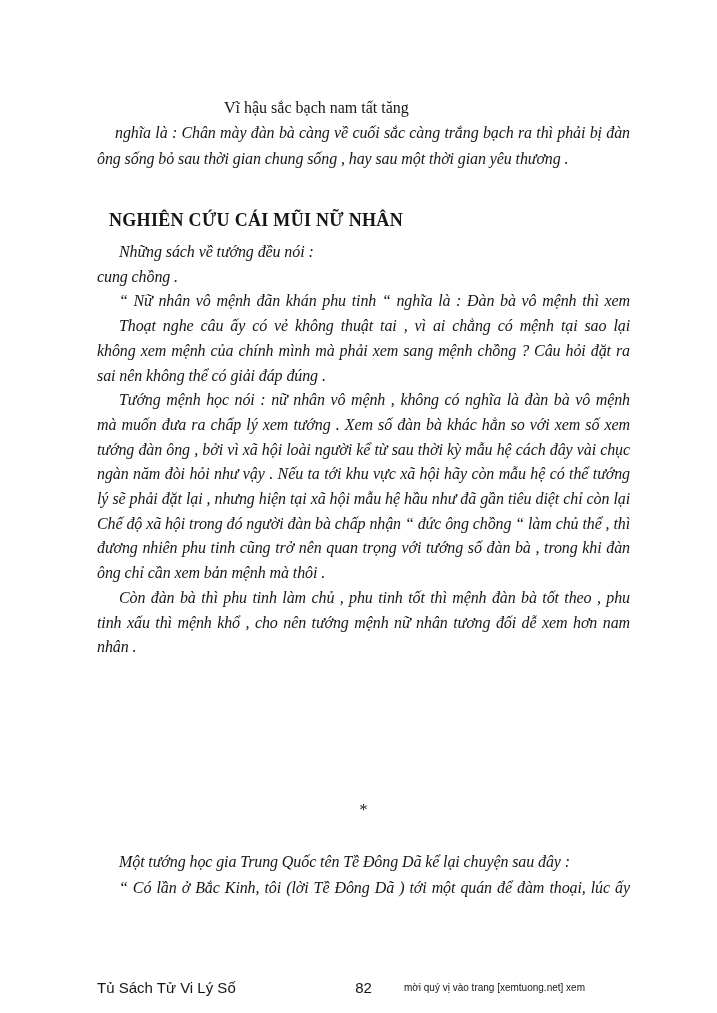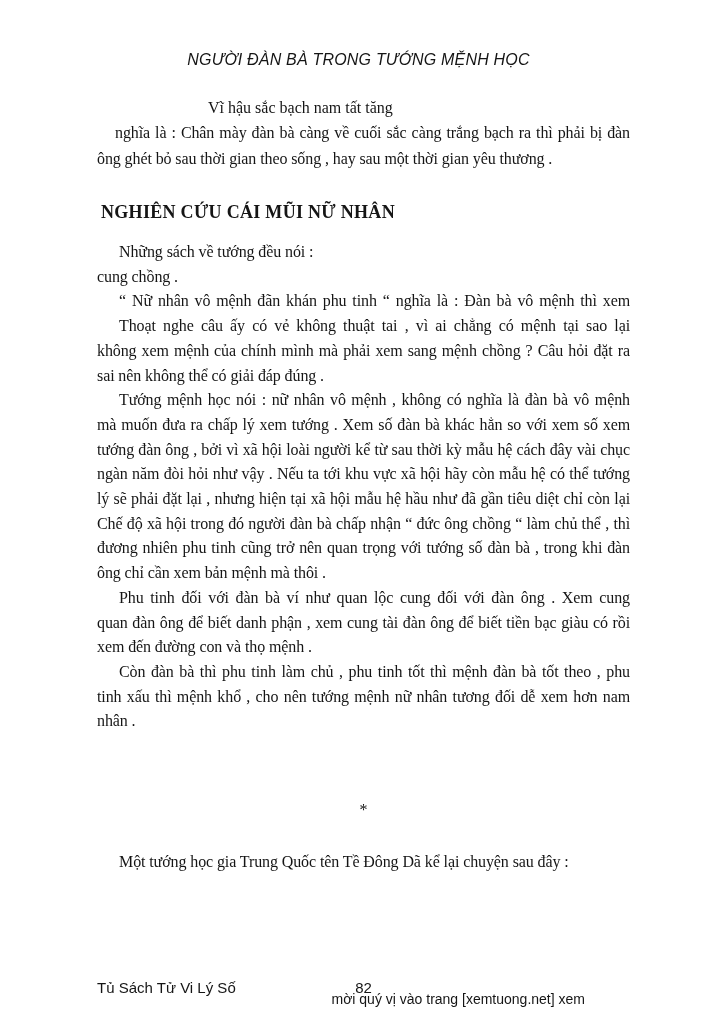--- a/index.html
+++ b/index.html
@@ -13,70 +13,69 @@
   }
   
   .running-header {
     position:absolute; top:50px; left:0; width:717px;
     text-align:center;
     font:italic 400 16px/20px "Liberation Sans", sans-serif;
     letter-spacing:0.2px;
   }
   
   .verse {
-    position:absolute; top:97px; left:208px;
+    position:absolute; top:97px; left:224px;
     font:16px/22px "Liberation Serif", serif;
   }
   
   .textcol {
     position:absolute; left:97px; width:533px;
     font:16px/26px "Liberation Serif", serif;
     letter-spacing:-0.1px;
   }
   .intro-block  { top:120px; }
   .body-block   { top:240px; line-height:24.7px; }
   .story-block  { top:849px; line-height:25.5px; }
-  .tline { text-align:justify; text-align-last:justify; }
+  .tline { text-align:justify; text-align-last:justify;font-style:italic; }
   .tline.lastline { text-align-last:left; }
   .tline.first { padding-left:22px; }
   .verse-indent .tline.first { padding-left:18px; }
   
   .section-heading {
-    position:absolute; top:196px; left:97px; margin:4px;
+    position:absolute; top:196px; left:97px; margin:12px;
     font:bold 18px/24px "Liberation Serif", serif;
     letter-spacing:0.3px;
   }
   
   .star {
     position:absolute; top:800px; left:97px; width:533px;
     text-align:center;
     font:16px/20px "Liberation Serif", serif;
   }
   
   .footer {
     position:absolute; top:930px; left:0; width:592px; height:20px;
     font:15px/19px "Liberation Sans", sans-serif;
     margin-top:48px;
   }
   .footer-left   { position:absolute; left:97px; top:0; }
   .footer-center { position:absolute; left:97px; top:0; width:533px; text-align:center; }
-  .footer-right  { position:absolute; right:7px; top:12px; font-size:14px; }
+  .footer-right  { position:absolute; right:7px; top:0; font-size:10px; }
 </style>
 </head>
 <body>
 
 <div class="page">
 
-  <div class="running-header">NGƯỜI ĐÀN BÀ TRONG TƯỚNG MỆNH HỌC</div>
 
   <div class="verse">Vĩ hậu sắc bạch nam tất tăng</div>
 
   <div class="textcol intro-block verse-indent">
       <div class="tline first">nghĩa là : Chân mày đàn bà càng về cuối sắc càng trắng bạch ra thì phải bị đàn</div>
-      <div class="tline lastline">ông ghét bỏ sau thời gian theo sống , hay sau một thời gian yêu thương .</div>
+      <div class="tline lastline">ông sống bỏ sau thời gian chung sống , hay sau một thời gian yêu thương .</div>
     </div>
 
   <h2 class="section-heading">NGHIÊN CỨU CÁI MŨI NỮ NHÂN</h2>
 
   <div class="textcol body-block">
       <div class="para">
         <div class="tline first lastline">Những sách về tướng đều nói :</div>
       </div>
       <div class="para">
         <div class="tline lastline">cung chồng .</div>
@@ -91,37 +90,35 @@
         <div class="tline first">Tướng mệnh học nói : nữ nhân vô mệnh , không có nghĩa là đàn bà vô mệnh</div>
         <div class="tline">mà muốn đưa ra chấp lý xem tướng . Xem số đàn bà khác hẳn so với xem số xem</div>
         <div class="tline">tướng đàn ông , bởi vì xã hội loài người kể từ sau thời kỳ mẫu hệ cách đây vài chục</div>
         <div class="tline">ngàn năm đòi hỏi như vậy . Nếu ta tới khu vực xã hội hãy còn mẫu hệ có thể tướng</div>
         <div class="tline">lý sẽ phải đặt lại , nhưng hiện tại xã hội mẫu hệ hầu như đã gần tiêu diệt chỉ còn lại</div>
         <div class="tline">Chế độ xã hội trong đó người đàn bà chấp nhận “ đức ông chồng “ làm chủ thể , thì</div>
         <div class="tline">đương nhiên phu tinh cũng trở nên quan trọng với tướng số đàn bà , trong khi đàn</div>
         <div class="tline lastline">ông chỉ cần xem bản mệnh mà thôi .</div>
       </div>
       <div class="para">
-        <div class="tline first">Phu tinh đối với đàn bà ví như quan lộc cung đối với đàn ông . Xem cung</div>
-        <div class="tline">quan đàn ông để biết danh phận , xem cung tài đàn ông để biết tiền bạc giàu có rồi</div>
-        <div class="tline lastline">xem đến đường con và thọ mệnh .</div>
-      </div>
-      <div class="para">
         <div class="tline first">Còn đàn bà thì phu tinh làm chủ , phu tinh tốt thì mệnh đàn bà tốt theo , phu</div>
         <div class="tline">tinh xấu thì mệnh khổ , cho nên tướng mệnh nữ nhân tương đối dễ xem hơn nam</div>
         <div class="tline lastline">nhân .</div>
       </div>
     </div>
 
   <div class="star">*</div>
 
   <div class="textcol story-block">
       <div class="para">
         <div class="tline first lastline">Một tướng học gia Trung Quốc tên Tề Đông Dã kể lại chuyện sau đây :</div>
       </div>
+      <div class="para">
+        <div class="tline first">“ Có lần ở Bắc Kinh, tôi (lời Tề Đông Dã ) tới một quán để đàm thoại, lúc ấy</div>
+      </div>
     </div>
 
   <div class="footer">
     <div class="footer-left">Tủ Sách Tử Vi Lý Số</div>
     <div class="footer-center">82</div>
     <div class="footer-right">mời quý vị vào trang [xemtuong.net] xem</div>
   </div>
 
 </div>
 

